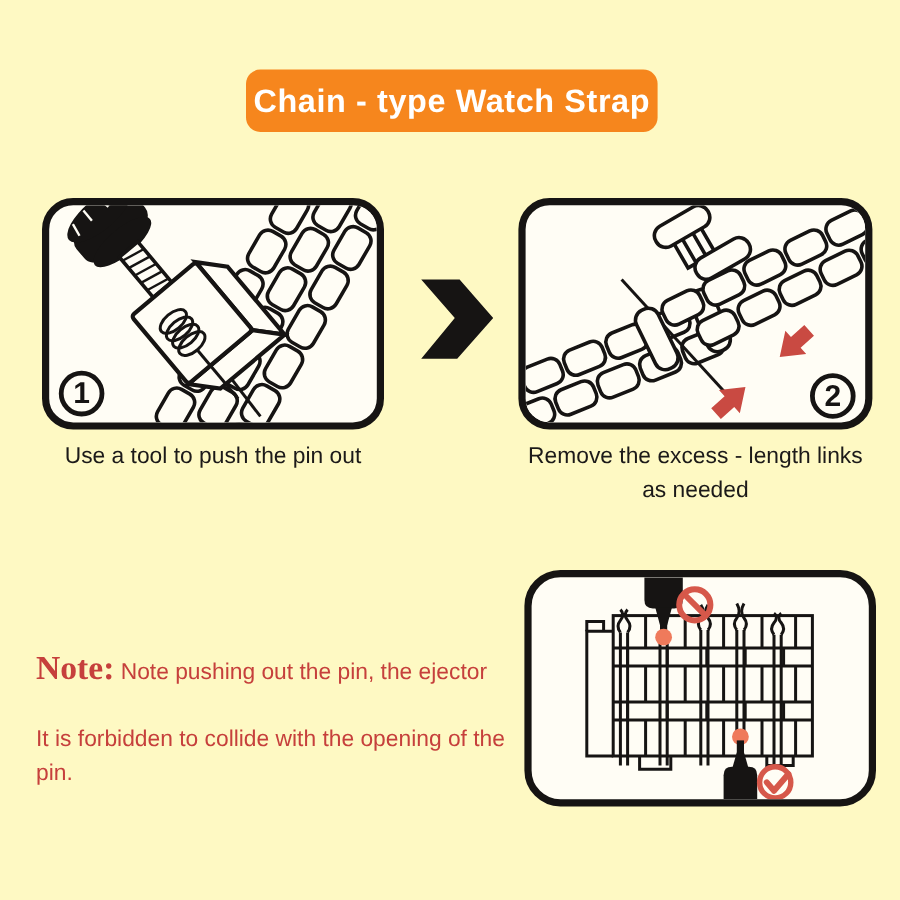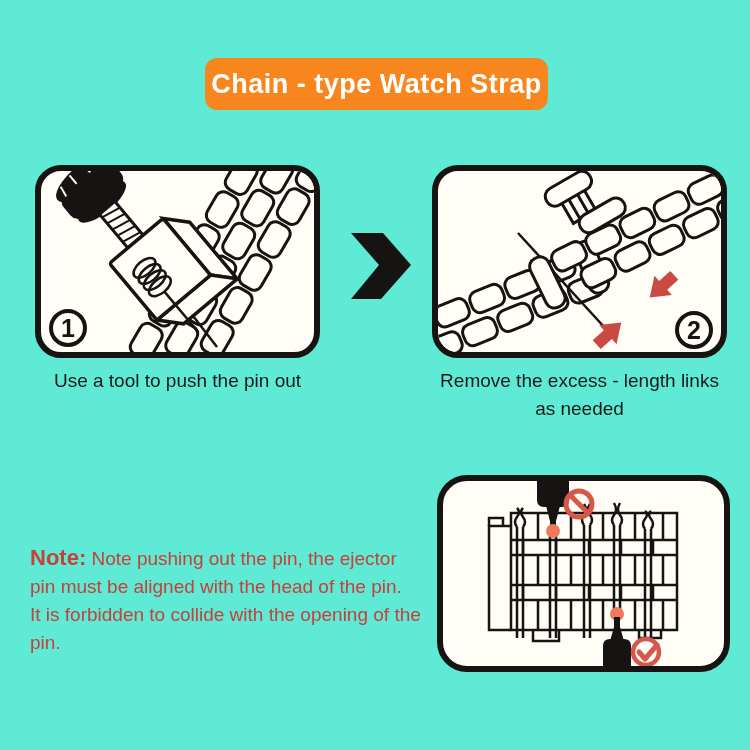--- a/index.html
+++ b/index.html
@@ -1,19 +1,19 @@
 <!DOCTYPE html>
 <html><head>
 <meta charset="utf-8">
 <style>
   html,body{margin:0;padding:0;}
   body{font-family:"Liberation Sans", sans-serif;}
   .canvas{
     position:relative;width:750px;height:750px;margin:0 auto;
-    background:#5eead4;overflow:hidden;
+    background:#fef9c3;overflow:hidden;
   }
   
   .banner{
     position:absolute;left:205px;top:58px;width:343px;height:52px;
     background:#F6861D;border-radius:12px;
     display:flex;align-items:center;justify-content:center;
     color:#FFFFFF;font-size:27px;font-weight:bold;letter-spacing:.5px;
   }
   
   .panel{
@@ -41,21 +41,21 @@
     position:absolute;color:#1c1a19;font-size:19px;line-height:1.45;
     text-align:center;
   }
   .cap1{left:35px;top:367px;width:285px;}
   .cap2{left:424px;top:367px;width:311px;}
   
   .note{
     position:absolute;left:30px;top:544px;width:425px;
     color:#C6403C;font-size:19px;line-height:28px;
   }
-  .note b{font-size:22px;font-weight:bold;}
+  .note b{font-size:28px;font-weight:bold;font-family:Liberation Serif, serif;}
   .lineart{stroke:#161413;fill:#FFFDF5;}
   .lineartn{stroke:#161413;fill:none;}
 </style>
 </head>
 <body>
 
 <div class="canvas">
 
   <div class="banner">
     <span>Chain - type Watch Strap</span>
@@ -199,21 +199,21 @@
     <span>Use a tool to push the pin out</span>
   </div>
   <div class="caption cap2">
     <span>Remove the excess - length links</span><br>
     <span>as needed</span>
   </div>
 
   <div class="note">
     <b>Note:</b>
     <span>Note pushing out the pin, the ejector</span><br>
-    <span>pin must be aligned with the head of the pin.</span><br>
+    <br>
     <span>It is forbidden to collide with the opening of the pin.</span>
   </div>
 
   <div class="panel panel3">
     <svg width="281" height="185" viewBox="0 0 281 185">
 
       <g class="lineartn" stroke-width="2.5">
         <path d="M68,45 H46 V149 H68"></path>
         <path d="M46,45 V37 H60 V45"></path>
         <path d="M90,149 v11 h26 v-11"></path>

